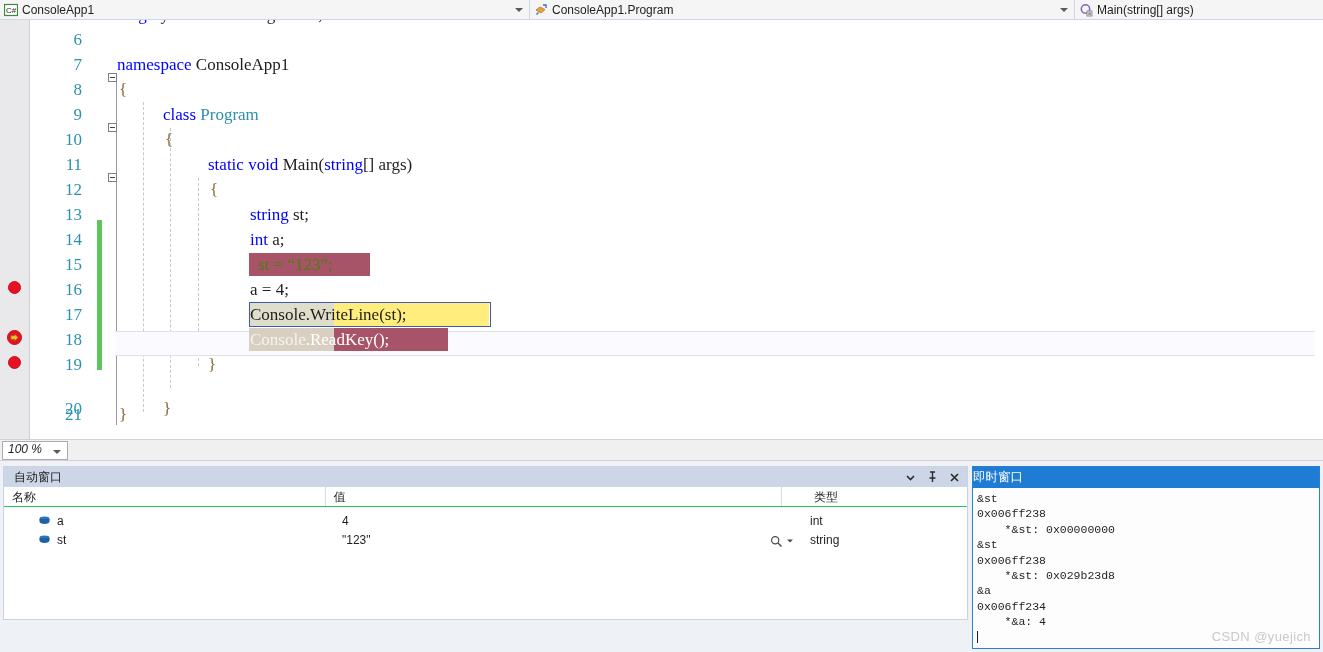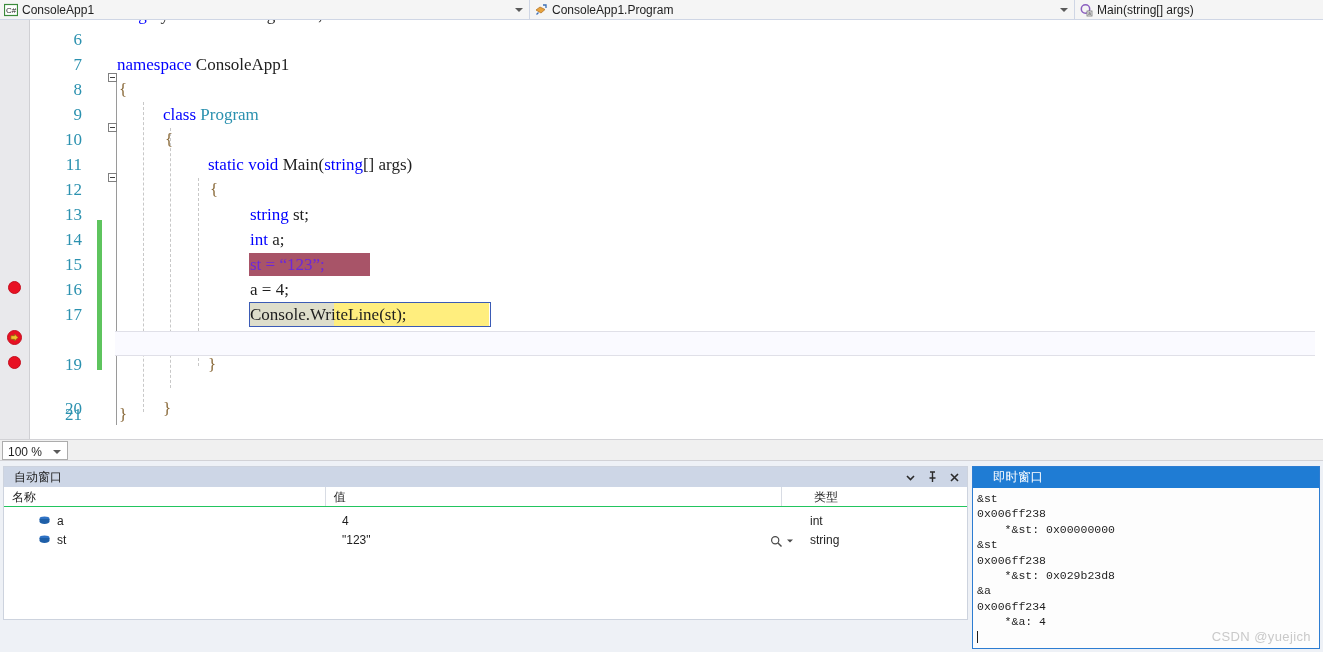--- a/index.html
+++ b/index.html
@@ -162,21 +162,21 @@
     display: block;
   }
 
   
   .hl {
     position: absolute;
     height: 23px;
     top: 1px;
   }
   .hl-bp { background: #a85468; }
-  .hl-bp-txt { color: #6d28d9; }
+  .hl-bp-txt { color: #4d7c0f; padding-left: 8px; }
   .hl-cur-yellow { background: #ffee7e; }
   .hl-cur-grey { background: #dedecb; }
   .hl-tan { background: #d9cfc0; }
   .cur-border {
     position: absolute;
     top: 0px; height: 25px;
     border: 1px solid #3b5bb5;
     pointer-events: none;
   }
   .curline-band {
@@ -196,21 +196,21 @@
     background: #f0f0f0;
     border-top: 1px solid #d2d2d6;
     border-bottom: 1px solid #d2d2d6;
   }
   .zoombox {
     position: absolute;
     left: 2px; top: 1px;
     width: 66px; height: 19px;
     background: #ffffff;
     border: 1px solid #acacac;
-    display: flex; align-items: flex-end;
+    display: flex; align-items: flex-start; font-style: italic;
   }
   .zoombox .zv {
     font-size: 12px;
     color: #1e1e1e;
     padding-left: 5px;
     font-family: "Liberation Sans", sans-serif;
   }
   .zoombox .zarr {
     position: absolute;
     right: 6px; top: 8px;
@@ -327,21 +327,21 @@
   }
   .immed-head {
     height: 21px;
     background: #1f7cd4;
     display: flex; align-items: center;
     position: relative;
   }
   .immed-title {
     font-size: 12.5px;
     color: #ffffff;
-    padding-left: 20px;
+    padding-left: 0;
     font-family: "Liberation Sans", sans-serif;
   }
   .dotfill-w {
     flex: 1;
     height: 4px;
     margin: 0 8px;
     background-image: radial-gradient(circle, #a8cdf0 0.6px, transparent 0.7px);
     background-size: 4px 4px;
   }
   .immed-body {
@@ -517,20 +517,28 @@
       <div class="crow" style="top:282px;position:absolute;width:100%;">
         <span class="lnum">17</span>
         <span class="hl hl-cur-grey" style="left:250px;width:84px;"></span>
         <span class="hl hl-cur-yellow" style="left:334px;width:155px;"></span>
         <span class="cur-border" style="left:249px;width:242px;"></span>
         <span class="ctext" style="left:250px;text-align:right;">
           <span>Console</span><span>.WriteLine(st);</span>
         </span>
       </div>
 
+      <div class="crow" style="top:307px;position:absolute;width:100%;">
+        <span class="lnum">18</span>
+        <span class="hl hl-tan" style="left:249px;width:85px;"></span>
+        <span class="hl hl-bp" style="left:334px;width:114px;"></span>
+        <span class="ctext" style="left:250px;">
+          <span style="color:#f3f3f3;">Console</span><span style="color:#ffffff;">.ReadKey();</span>
+        </span>
+      </div>
 
       <div class="crow" style="top:332px;position:absolute;width:100%;">
         <span class="lnum">19</span>
         <span class="ctext" style="left:208px;color:#8a6a3a;">}</span>
       </div>
 
       <div class="crow" style="top:376px;position:absolute;width:100%;">
         <span class="lnum">20</span>
         <span class="ctext" style="left:163px;color:#8a6a3a;">}</span>
       </div>

